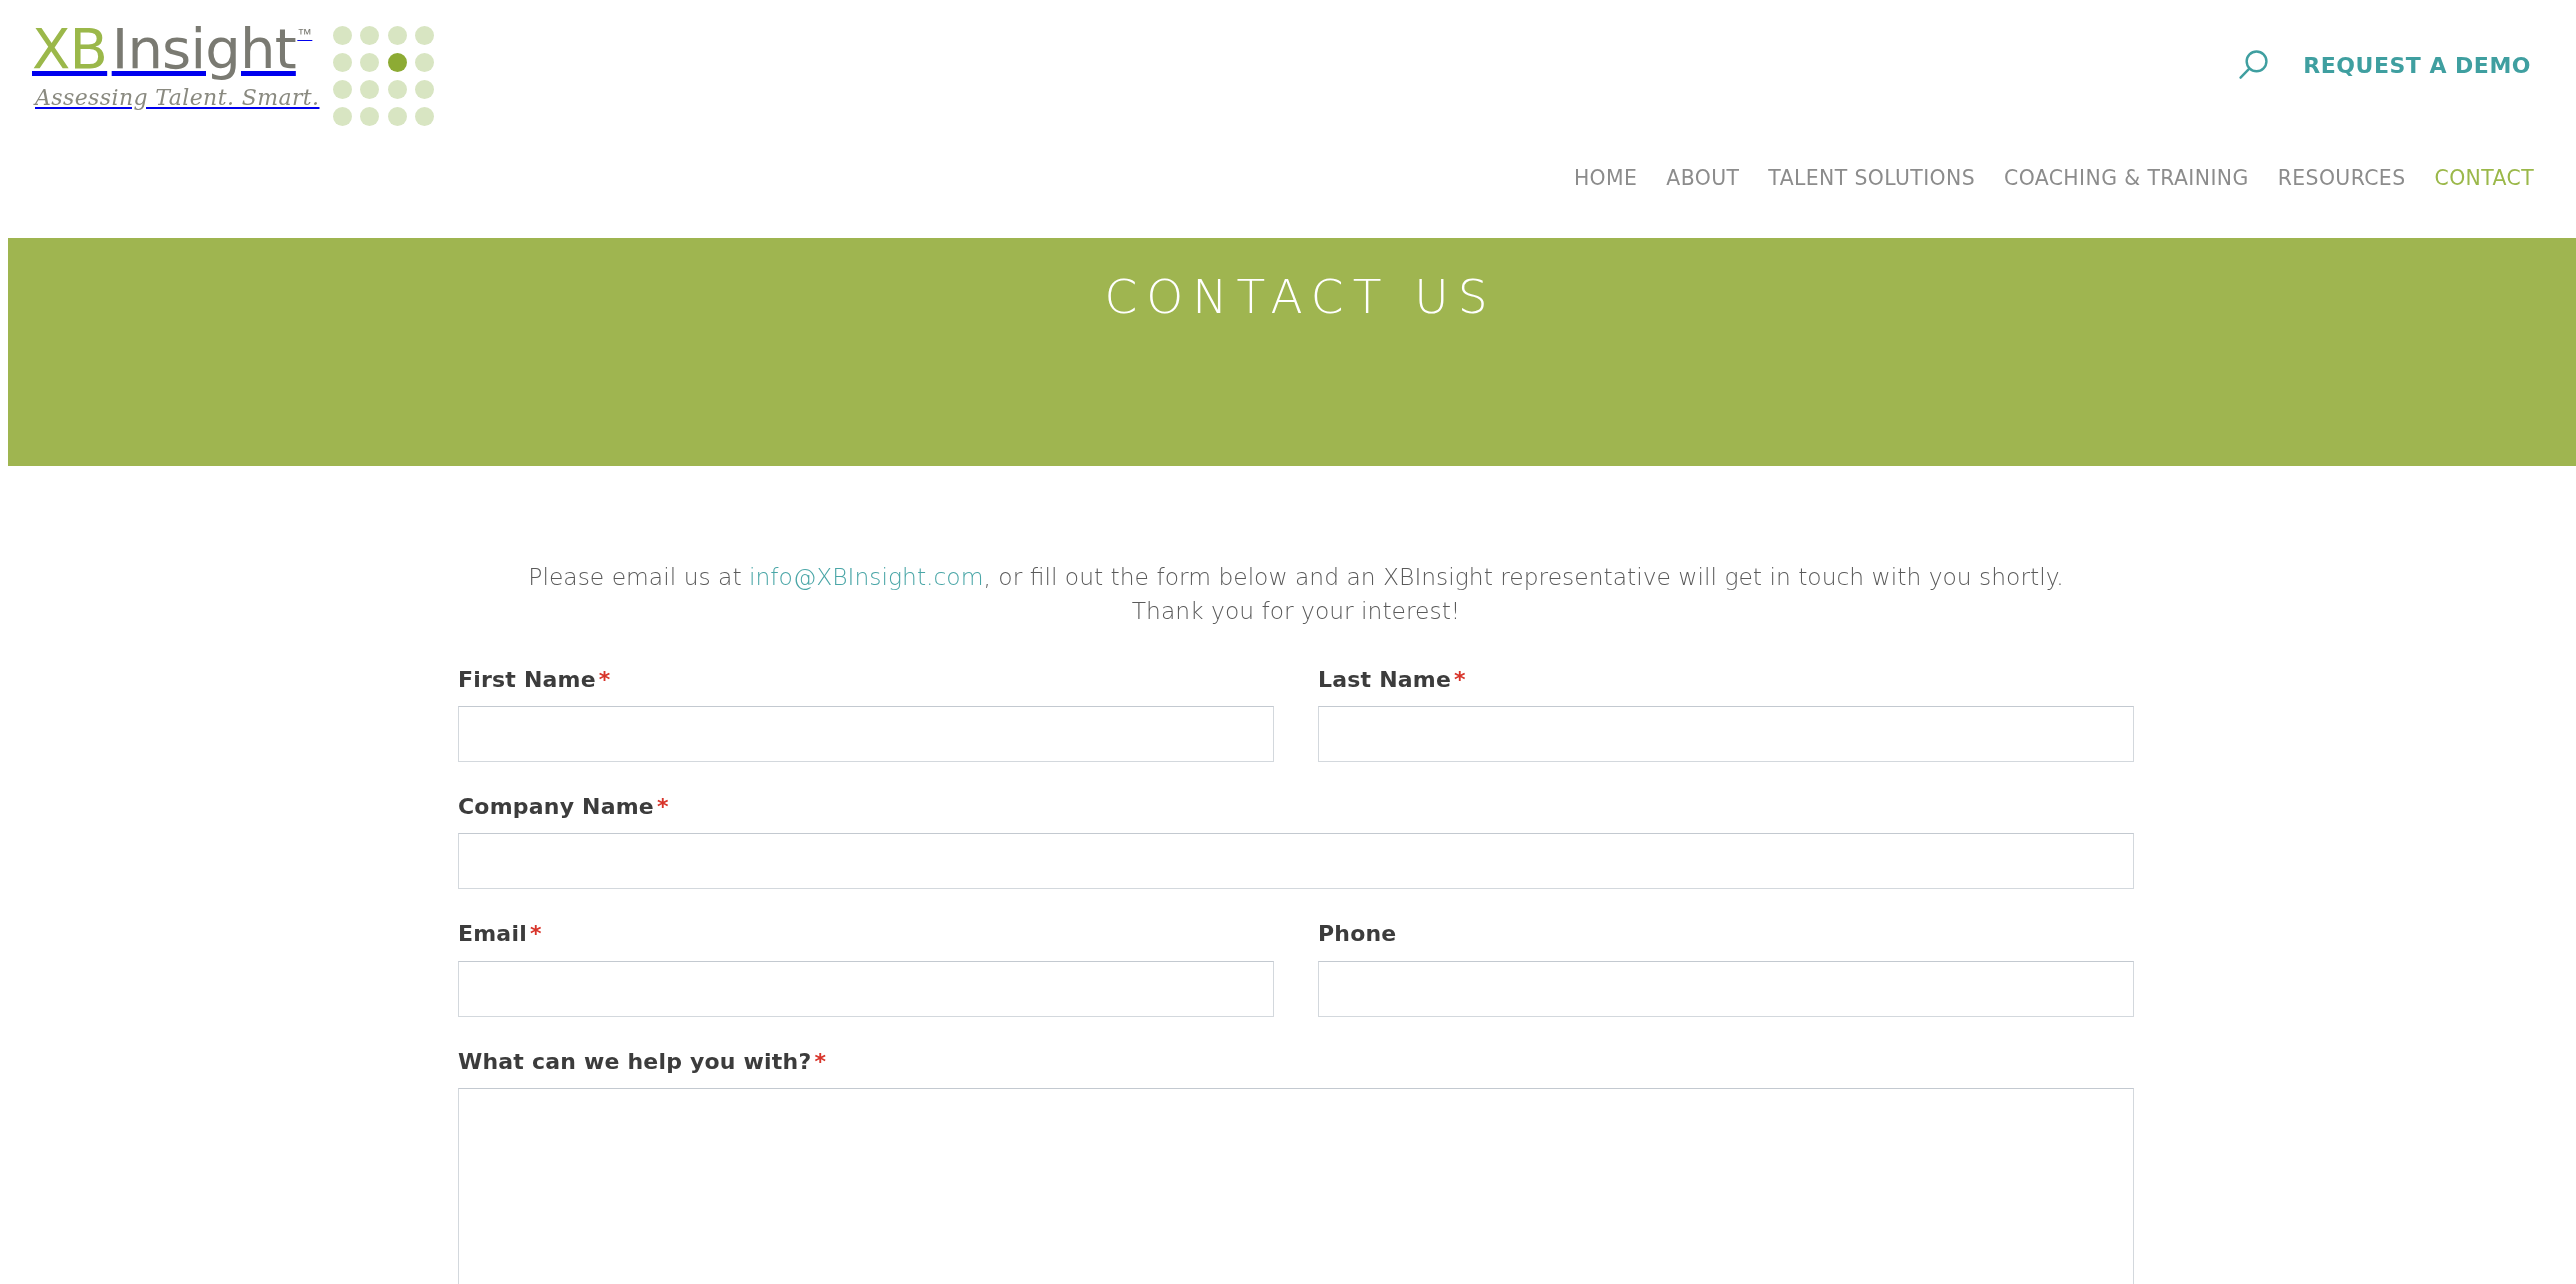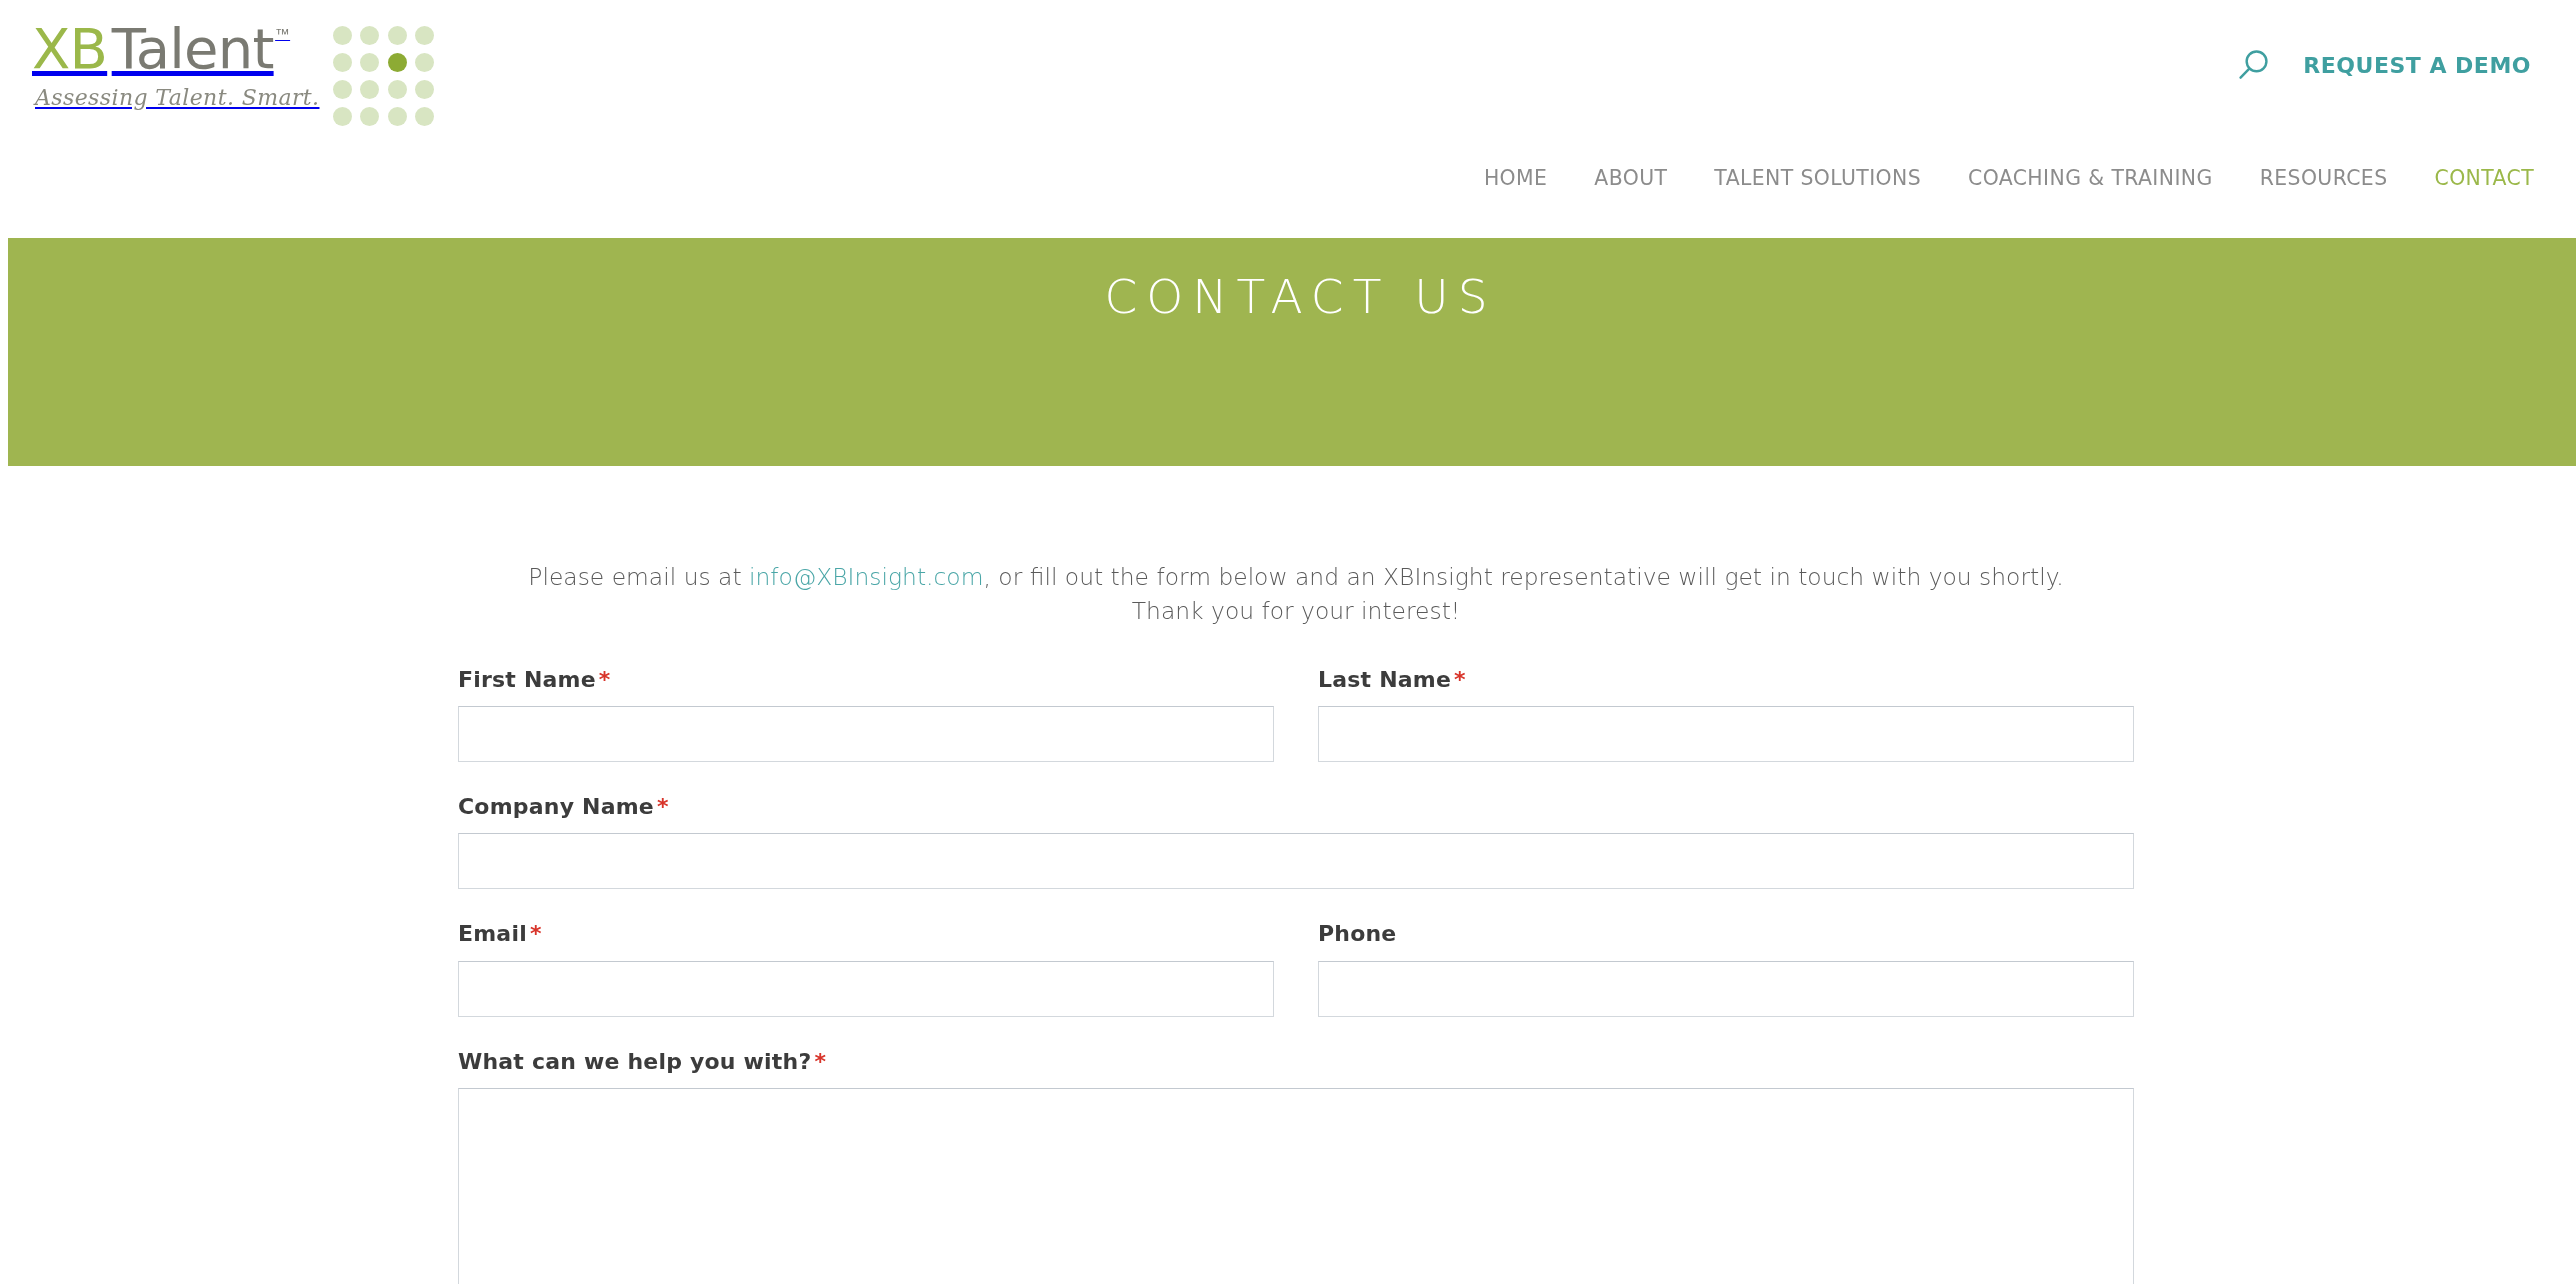--- a/index.html
+++ b/index.html
@@ -125,21 +125,21 @@
     cursor: pointer;
     white-space: nowrap;
   }
 
   .main-nav {
     position: absolute;
     right: 50px;
     top: 166px;
     display: flex;
     align-items: center;
-    gap: 47px;
+    gap: 29px;
   }
   .nav-item {
     font-family: "DejaVu Sans", sans-serif;
     font-size: 20.4px;
     color: #8c8c8c;
     letter-spacing: 0.4px;
     text-decoration: none;
     cursor: pointer;
     white-space: nowrap;
   }
@@ -250,21 +250,21 @@
 <body>
 
 <div class="page">
 
   <div class="header">
 
     <a class="logo-block" href="#">
       <span class="logo-text-wrap">
         <span class="logo-word">
           <span class="logo-xb">XB</span>
-          <span class="logo-insight">Talent</span>
+          <span class="logo-insight">Insight</span>
           <span class="logo-tm">™</span>
         </span>
         <span class="logo-tagline">Assessing Talent. Smart.</span>
       </span>
       <span class="logo-dots">
         <i></i>
           <i></i>
           <i></i>
           <i></i>
         <i></i>

